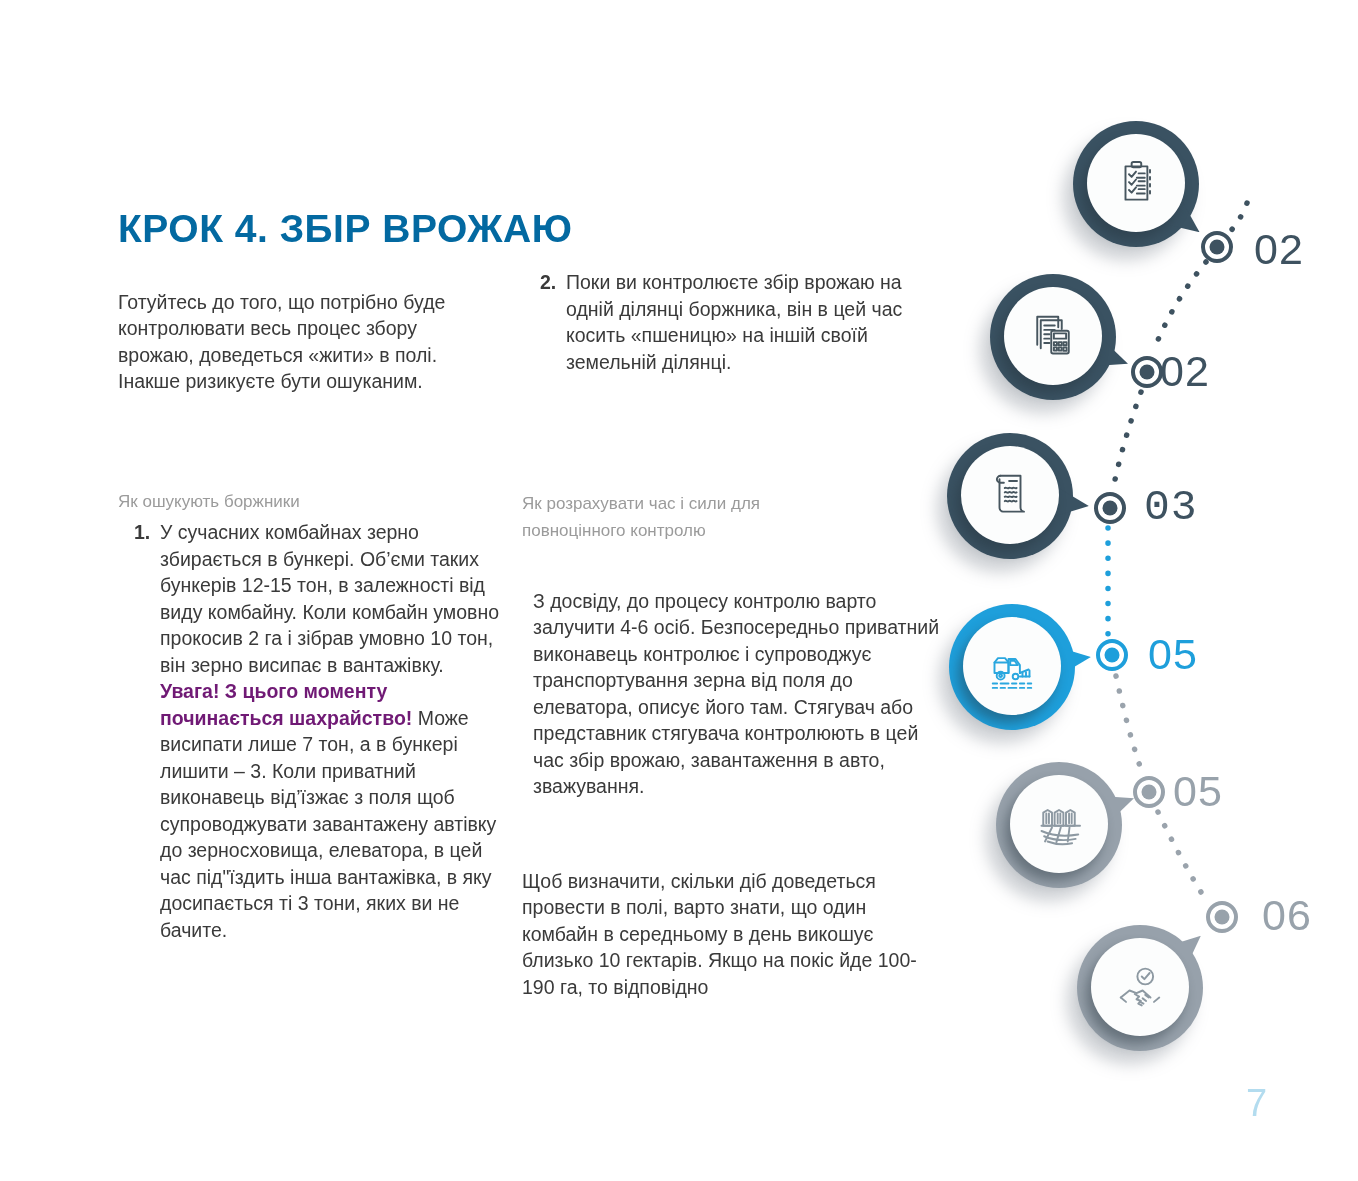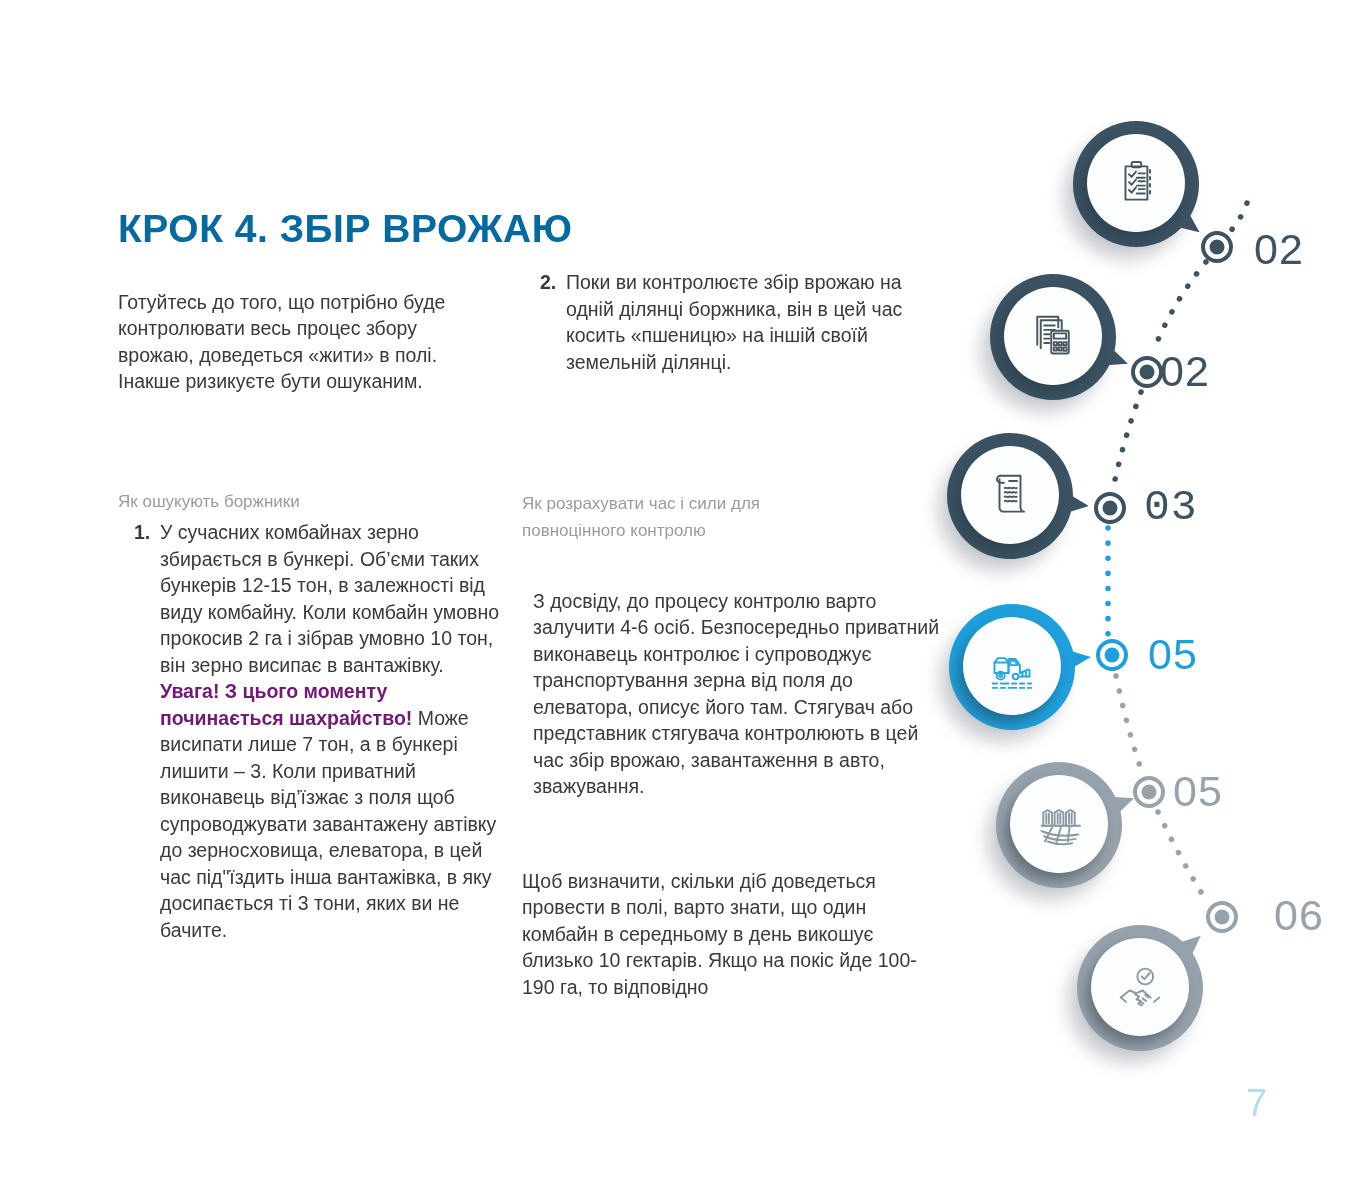--- a/index.html
+++ b/index.html
@@ -202,15 +202,15 @@
       <circle cx="38" cy="20" r="9"></circle>
       <path d="M34 20l3 3 6-7"></path>
       <path d="M10 44l10-8 8 3 7-3 9 8"></path>
       <path d="M26 40l5 3-3 3 5 2-3 3 4 2"></path>
       <path d="M38 41l4 3M35 45l4 3M32 49l4 2"></path>
       <path d="M10 44l6 5M54 44l-6 5"></path>
     </svg>
   </div>
 </div>
 <div class="marker state-gray" style="left:1206px;top:901px;"></div>
-<div class="step-num state-gray" style="left:1262px;top:894px;margin-left:12px;">06</div>
+<div class="step-num state-gray" style="left:1262px;top:894px;">06</div>
 
 <div class="abs page-number">7</div>
 
 </body></html>

